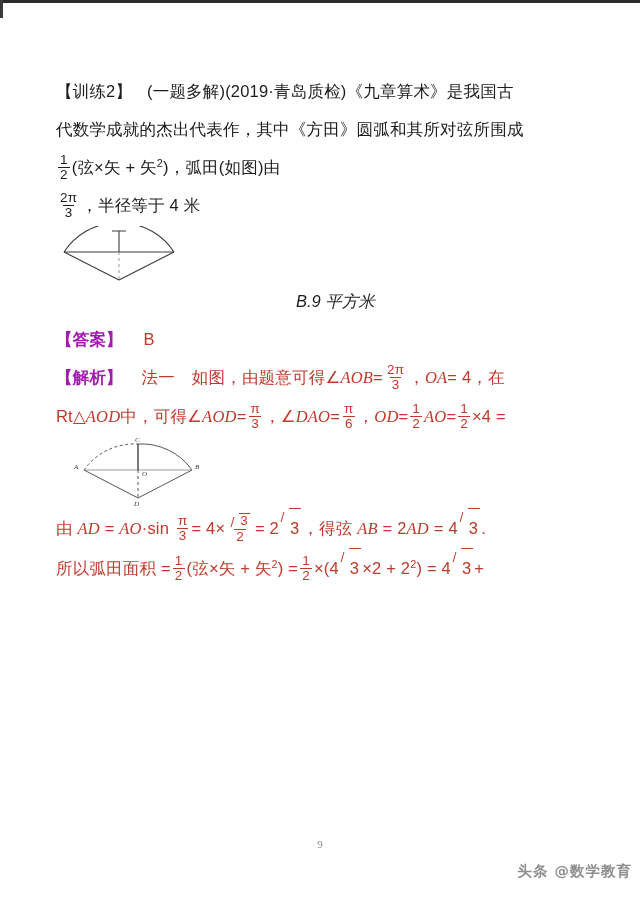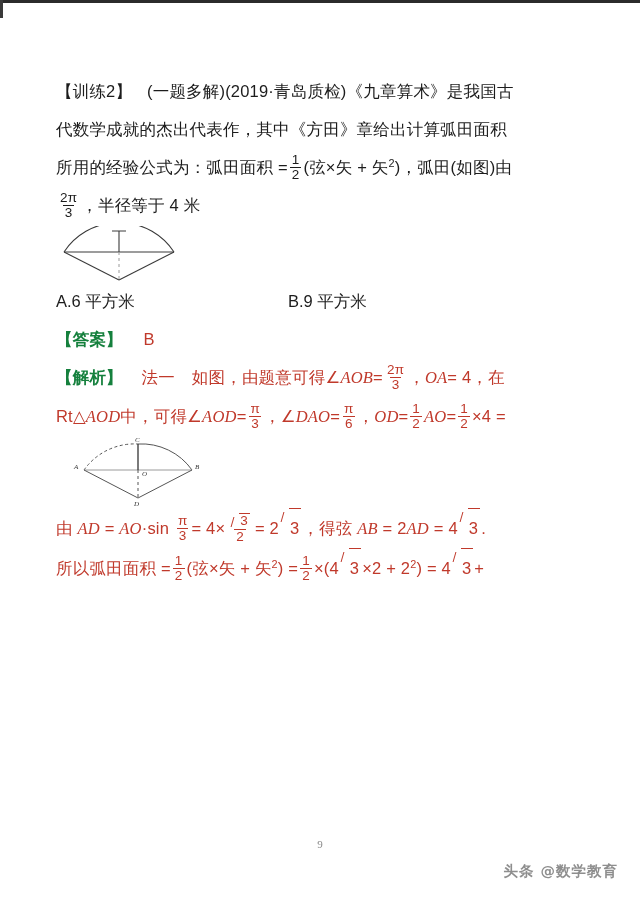--- a/index.html
+++ b/index.html
@@ -107,36 +107,36 @@
   .choice {
     position: absolute;
     white-space: nowrap;
   }
 
   
   .fig-wrap { position: relative; }
 
   
   .tag {
-    color: #15803d;
+    color: #a21caf;
     font-weight: 600;
   }
 
   .footer-page {
     position: absolute;
     left: 0; right: 0;
     top: 838px;
     text-align: center;
     font-size: 11px;
     color: #8a8a8a;
     font-family: "Liberation Serif", "DejaVu Serif", serif;
   }
   .watermark {
     position: absolute;
-    right: 22px;
+    right: 8px;
     top: 862px;
     font-size: 14.5px;
     color: #6f6f6f;
     letter-spacing: 1px;
     font-family: "DejaVu Sans", sans-serif;
     font-weight: 700;
     opacity: .78;
   }
 </style>
 </head>
@@ -146,24 +146,24 @@
 <div class="page-edge-left"></div>
 
 <div class="page">
   <div class="body-col">
 
     <div class="line">
       <span>【训练2】</span>
       <span style="display:inline-block;width:10px"></span><span>(一题多解)(2019·青岛质检)</span><span>《九章算术》是我国古</span>
     </div>
 
-    <div class="line">代数学成就的杰出代表作，其中《方田》章给出计算弧田面积</div>
+    <div class="line">代数学成就的杰出代表作，其中《方田》圆弧和其所对弦所围成</div>
 
     <div class="line">
-      <span>所用的经验公式为：弧田面积 =</span><span class="frac">
+      <span class="frac">
           <span class="num">1</span>
           <span class="den">2</span>
         </span><span>(弦×矢 + 矢</span><sup class="sm">2</sup><span>)，弧田(如图)由</span>
     </div>
 
 
     <div class="line">
       <span class="frac">
           <span class="num">2π</span>
           <span class="den">3</span>
@@ -183,22 +183,21 @@
 
         <line x1="63" y1="5" x2="63" y2="26" stroke="#3a3a3a" stroke-width="1.1"></line>
 
         <line x1="63" y1="26" x2="63" y2="54" stroke="#9a9a9a" stroke-width="1" stroke-dasharray="3,3"></line>
 
         <line x1="56" y1="5" x2="70" y2="5" stroke="#3a3a3a" stroke-width="1"></line>
       </svg>
     </div>
 
     <div class="choice-row">
-      <span class="choice" style="left:0px;">A.6 平方米</span>
-      <span class="choice" style="left:232px;">B.9 平方米</span>
+      <span class="choice" style="left:240px;font-style:italic;">B.9 平方米</span>
     </div>
 
     <div class="line red">
       <span class="tag">【答案】</span>
       <span style="display:inline-block;width:16px"></span><span>B</span>
     </div>
 
     <div class="line red">
       <span class="tag">【解析】</span>
       <span style="display:inline-block;width:14px"></span><span>法一</span>

